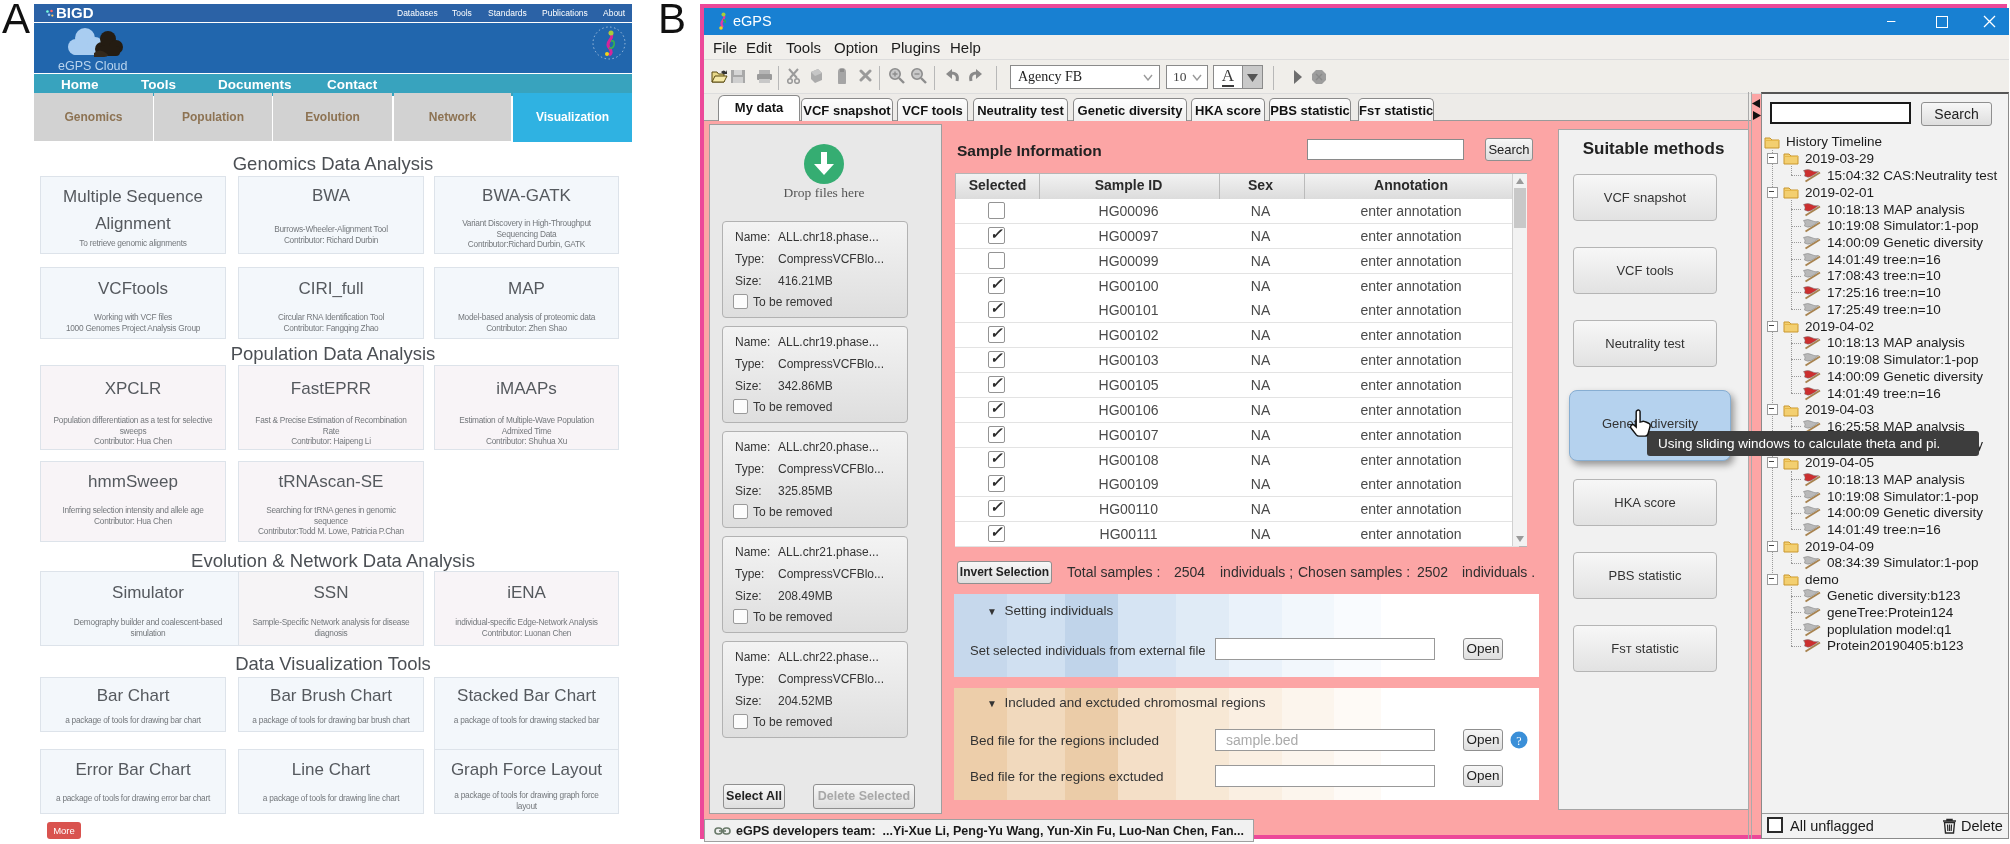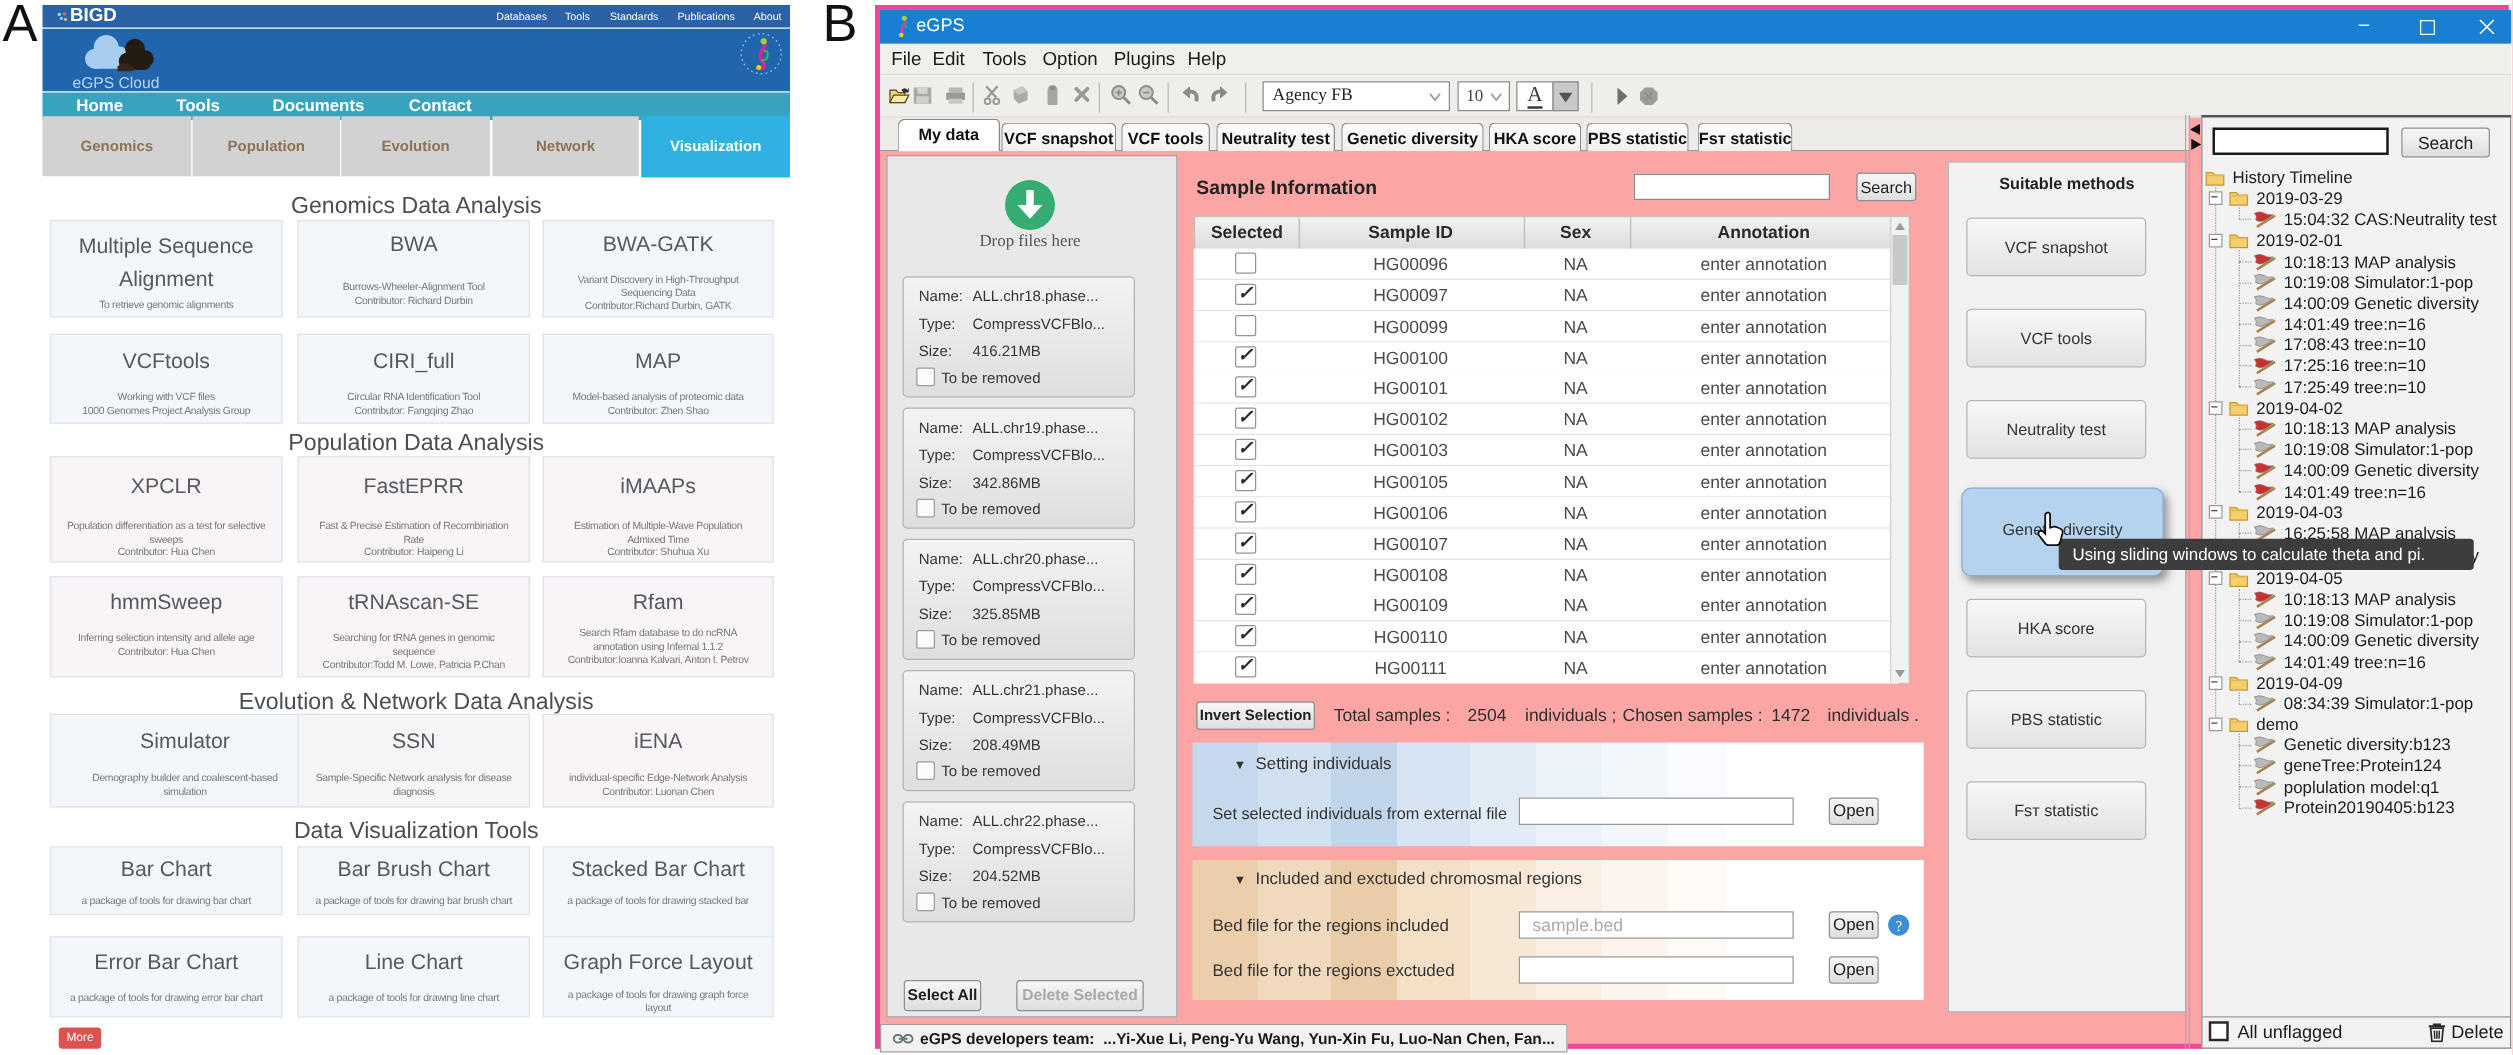--- a/index.html
+++ b/index.html
@@ -141,24 +141,20 @@
   <div class="cS" style="top:49px">Estimation of Multiple-Wave Population<br>Admixed Time<br>Contributor: Shuhua Xu</div>
  </div>
  <div class="cA bgP" style="left:6px;top:457px;width:186px;height:81px">
   <div class="cT" style="top:10px">hmmSweep</div>
   <div class="cS" style="top:43px">Inferring selection intensity and allele age<br>Contributor: Hua Chen</div>
  </div>
  <div class="cA bgP" style="left:204px;top:457px;width:186px;height:81px">
   <div class="cT" style="top:10px">tRNAscan-SE</div>
   <div class="cS" style="top:43px">Searching for tRNA genes in genomic<br>sequence<br>Contributor:Todd M. Lowe, Patricia P.Chan</div>
  </div>
- <div class="cA bgP" style="left:400px;top:457px;width:185px;height:81px">
-  <div class="cT" style="top:10px">Rfam</div>
-  <div class="cS" style="top:39px">Search Rfam database to do ncRNA<br>annotation using Infernal 1.1.2<br>Contributor:Ioanna Kalvari, Anton I. Petrov</div>
- </div>
  <div class="hd" style="top:546px">Evolution &amp; Network Data Analysis</div>
  <div class="cA bgB" style="left:6px;top:567px;width:216px;height:75px">
   <div class="cT" style="top:11px">Simulator</div>
   <div class="cS" style="top:45px">Demography builder and coalescent-based<br>simulation</div>
  </div>
  <div class="cA" style="left:204px;top:567px;width:186px;height:75px;background:#f6f4f6">
   <div class="cT" style="top:11px">SSN</div>
   <div class="cS" style="top:45px">Sample-Specific Network analysis for disease<br>diagnosis</div>
  </div>
  <div class="cA bgP" style="left:400px;top:567px;width:185px;height:75px">
@@ -487,21 +483,21 @@
   <div class="a" style="left:1px;top:14px;width:12px;height:40px;background:#c8c8c8"></div>
   <svg class="a" style="left:3px;top:362px" width="8" height="6" viewBox="0 0 8 6">
         <path d="M0 0 L4 6 L8 0 Z" fill="#9a9a9a"></path>
       </svg>
  </div>
  <div class="wbtn" style="left:253px;top:553px;width:95px;height:23px;line-height:21px;font-weight:bold;font-size:12px;white-space:nowrap">Invert Selection</div>
  <span class="a" style="left:363px;top:556px;font-size:14px;color:#2e2e2e">Total samples :</span>
  <span class="a" style="left:470px;top:556px;font-size:14px;color:#2e2e2e">2504</span>
  <span class="a" style="left:516px;top:556px;font-size:14px;color:#2e2e2e">individuals ;</span>
  <span class="a" style="left:594px;top:556px;font-size:14px;color:#2e2e2e">Chosen samples :</span>
- <span class="a" style="left:713px;top:556px;font-size:14px;color:#2e2e2e">1472</span>
+ <span class="a" style="left:713px;top:556px;font-size:14px;color:#2e2e2e">2502</span>
  <span class="a" style="left:758px;top:556px;font-size:14px;color:#2e2e2e">individuals .</span>
 
  <div class="a" style="left:250px;top:586px;width:585px;height:83px;background:linear-gradient(90deg,#c6d8ec 0%,#c6d8ec 9%,#d0e0f1 9%,#d0e0f1 19%,#c0d4ea 19%,#c0d4ea 28%,#d6e4f3 28%,#d6e4f3 38%,#e0ebf6 38%,#e0ebf6 47%,#eaf2fa 47%,#eaf2fa 56%,#f2f7fc 56%,#f2f7fc 65%,#f9fbfe 65%,#f9fbfe 73%,#fff 73%)">
   <span style="position:absolute;left:33px;top:9px;font-size:13.5px;color:#333"><span style="font-size:10px">▼</span>&nbsp; Setting individuals</span>
   <span style="position:absolute;left:16px;top:49px;font-size:13px;color:#333;white-space:nowrap">Set selected individuals from external file</span>
   <div style="position:absolute;left:261px;top:44px;width:220px;height:22px;background:#fff;border:1px solid #999;box-sizing:border-box"></div>
   <div class="wbtn" style="left:509px;top:44px;width:40px;height:22px;line-height:20px;font-size:13.5px">Open</div>
  </div>
 
  <div class="a" style="left:250px;top:680px;width:585px;height:112px;background:linear-gradient(90deg,#edceaa 0%,#edceaa 9%,#f1d9bd 9%,#f1d9bd 19%,#ebcca8 19%,#ebcca8 28%,#f4dfc7 28%,#f4dfc7 38%,#f7e8d5 38%,#f7e8d5 47%,#faefe2 47%,#faefe2 56%,#fcf5ed 56%,#fcf5ed 65%,#fefaf6 65%,#fefaf6 73%,#fff 73%)">
@@ -521,21 +517,21 @@
  <div class="a" style="left:0;top:811px;width:550px;height:23px;background:#f1f1f1;border:1px solid #a0a0a0;box-sizing:border-box">
   <svg style="position:absolute;left:9px;top:6px" width="17" height="10" viewBox="0 0 17 10">
         <rect x="1" y="2" width="7" height="6" rx="3" fill="none" stroke="#6a7a6a" stroke-width="1.6"></rect>
         <rect x="9" y="2" width="7" height="6" rx="3" fill="none" stroke="#6a7a6a" stroke-width="1.6"></rect>
         <path d="M5 5 L12 5" stroke="#6a7a6a" stroke-width="1.6"></path>
       </svg>
   <b style="position:absolute;left:31px;top:4px;font-size:12.5px;color:#1a1a1a;white-space:nowrap">eGPS developers team:&nbsp; ...Yi-Xue Li, Peng-Yu Wang, Yun-Xin Fu, Luo-Nan Chen, Fan...</b>
  </div>
 
  <div class="a" style="left:854px;top:121px;width:191px;height:681px;background:#f1f1f1;border:1px solid #a5a5a5;box-sizing:border-box"></div>
- <b class="a" style="left:854px;top:131px;width:191px;text-align:center;font-size:13px;color:#222">Suitable methods</b>
+ <b class="a" style="left:854px;top:131px;width:191px;text-align:center;font-size:17px;color:#222">Suitable methods</b>
  <div class="mbtn" style="top:166px;line-height:45px">VCF snapshot</div>
  <div class="mbtn" style="top:239px;line-height:45px">VCF tools</div>
  <div class="mbtn" style="top:312px;line-height:45px">Neutrality test</div>
  <div class="mbtn" style="top:471px;line-height:45px">HKA score</div>
  <div class="mbtn" style="top:544px;line-height:45px">PBS statistic</div>
  <div class="mbtn" style="top:617px;line-height:45px">Fsт statistic</div>
  <div class="a" style="left:865px;top:382px;width:160px;height:69px;background:#b5d2ee;border:1px solid #87aed2;border-radius:8px;box-shadow:3px 4px 7px rgba(0,0,0,.38);font-size:13px;color:#333;text-align:center;line-height:66px">Genetic diversity</div>
 
  <div class="a" style="left:1044px;top:84px;width:1px;height:747px;background:#aaa"></div>
  <div class="a" style="left:1047px;top:84px;width:1px;height:747px;background:#aaa"></div>

